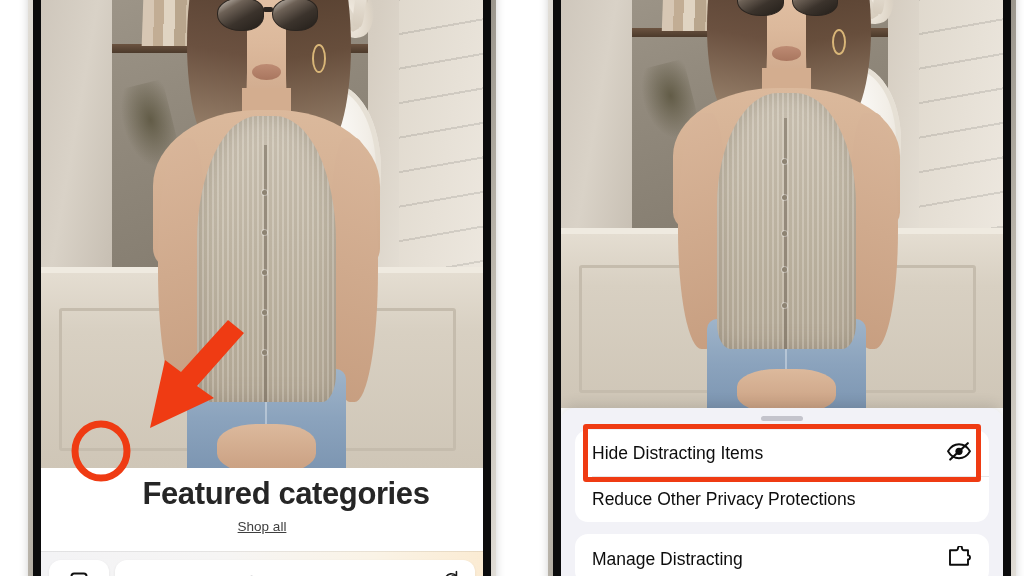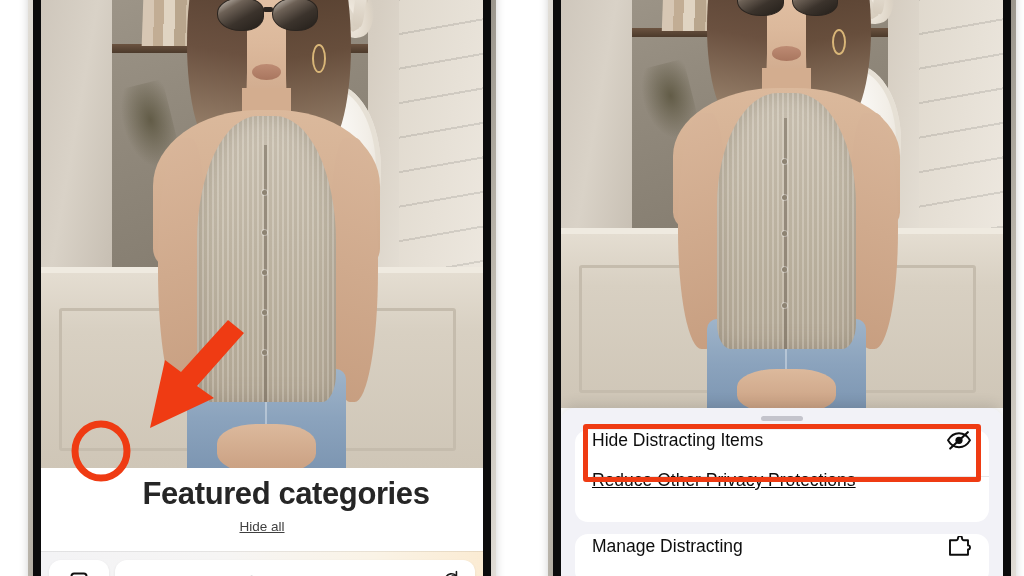--- a/index.html
+++ b/index.html
@@ -298,26 +298,26 @@
     width:42px; height:5px; border-radius:3px; background:#c4c4cc;
   }
   .card {
     position:absolute; left:14px; right:14px;
     background:#ffffff; border-radius:13px;
   }
   #card-privacy { top:22px; height:92px; }
   #card-ext     { top:126px; height:50px; }
   .menu-row {
     position:absolute; left:0; right:0; height:46px;
-    display:flex; align-items:flex-start; justify-content:space-between;
+    display:flex; align-items:center; justify-content:space-between;
     padding: 0 17px; box-sizing:border-box;
   }
   .menu-row .label { font-size:17.5px; color:#0d0d0d; }
   #row-hide    { top:0; }
-  #row-reduce  { top:40px;text-decoration:underline; }
+  #row-reduce  { top:46px; }
   #row-manage  { top:2px; }
   .row-divider {
     position:absolute; left:17px; right:0; top:46px; height:1px;
     background: rgba(60,60,67,0.12);
   }
   .highlight-box {
     position:absolute; left:8px; right:8px; top:-6px; height:58px;
     border: 5px solid #ef3b13;
     border-radius: 3px;
     box-sizing: border-box;
@@ -379,21 +379,21 @@
               <div class="btn-dot" style="top:68%"></div>
               <div class="btn-dot" style="top:82%"></div>
             </div>
             <div class="hands"></div>
           </div>
         </div>
       </div>
 
       <div class="webpage">
         <div class="featured-title">Featured categories</div>
-        <div class="shop-all">Hide all</div>
+        <div class="shop-all">Shop all</div>
       </div>
 
       <div class="safari-bar">
         <div class="url-row">
 
           <div class="aa-chip">
             <svg width="22" height="20" viewBox="0 0 22 20">
               <rect x="3.5" y="1.5" width="15" height="9" rx="2.6" fill="none" stroke="#111" stroke-width="2"></rect>
               <rect x="3.5" y="13.2" width="15" height="1.9" rx="0.95" fill="#111"></rect>
               <rect x="3.5" y="17" width="10" height="1.9" rx="0.95" fill="#111"></rect>

